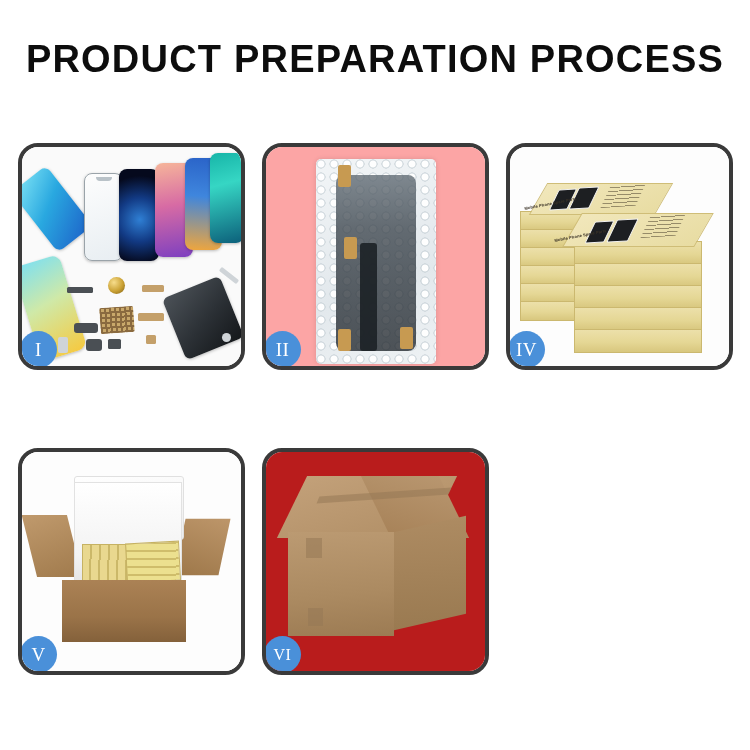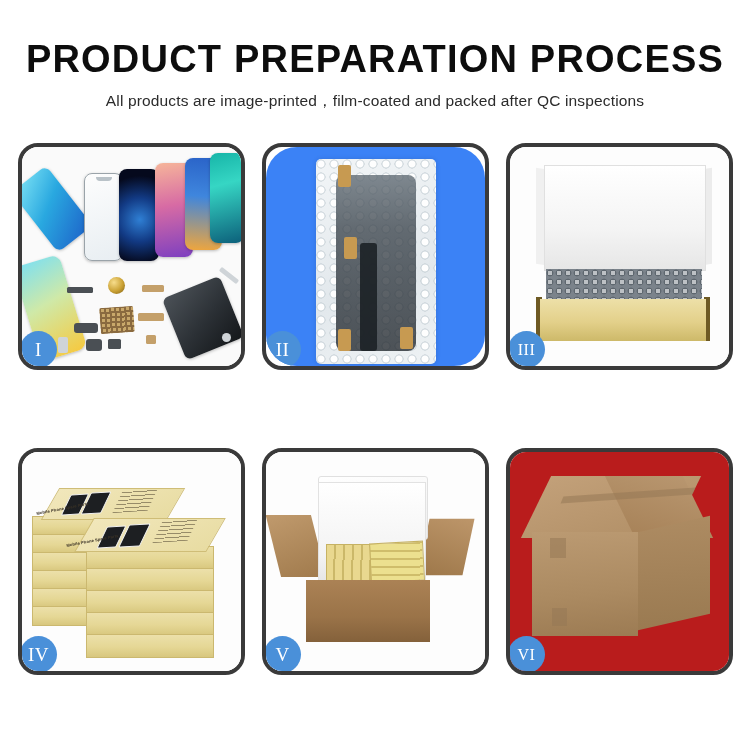--- a/index.html
+++ b/index.html
@@ -160,21 +160,21 @@
   }
   .coin {
     position:absolute;left:86px;top:130px;width:17px;height:17px;border-radius:50%;
     background: radial-gradient(circle at 35% 32%, #f7dd8c 0%, #caa134 55%, #7a5c12 100%);
   }
   .bit { position:absolute; background:#4a4f54; border-radius:1.5px; }
   .bit.tan { background:#c4a06a; }
   .bit.pale { background:#cfd4d8; }
 
   
-  .p2 { background:#3b82f6;border-radius:31px; }
+  .p2 { background:#fca5a5; }
   .bubble-bag {
     position:absolute; left:50px; top:12px; width:120px; height:205px;
     background:
       radial-gradient(circle at 5px 5px, rgba(255,255,255,.95) 0 3.4px, rgba(196,206,212,.55) 3.6px 4.6px, transparent 4.8px) 0 0/13px 13px,
       linear-gradient(160deg,#f2f5f7 0%,#e2e8ec 60%,#eef2f4 100%);
     border-radius: 5px;
     box-shadow: 0 0 5px rgba(0,0,0,.12);
   }
   .screen-under {
     position:absolute; left:20px; top:16px; width:80px; height:176px;
@@ -311,21 +311,20 @@
   }
   .tape {
     position:absolute;background:rgba(150,120,85,.55);
   }
 </style>
 </head>
 <body>
 
 <div class="header">
   <h1 class="page-title">PRODUCT PREPARATION PROCESS</h1>
-  <p class="page-subtitle">All products are image-printed，film-coated and packed after QC inspections</p>
 </div>
 
 <div class="process-grid">
 
   <div class="panel">
     <div class="panel-inner p1">
       <div class="ph ph-a"></div>
       <div class="ph ph-b"></div>
       <div class="ph ph-c"></div>
       <div class="ph ph-d"></div>
@@ -356,32 +355,20 @@
         <div class="flex-cable"></div>
         <div class="cable-gold" style="left:22px;top:6px;"></div>
         <div class="cable-gold" style="left:28px;top:78px;"></div>
         <div class="cable-gold" style="left:22px;top:170px;"></div>
         <div class="cable-gold" style="left:84px;top:168px;"></div>
       </div>
       <span class="badge">II</span>
     </div>
   </div>
 
-  <div class="panel">
-    <div class="panel-inner p3">
-      <div class="lid-flapL"></div>
-      <div class="lid-flapR"></div>
-      <div class="lid-foam"></div>
-      <div class="bubble-inner"></div>
-      <div class="kraft-edgeL"></div>
-      <div class="kraft-edgeR"></div>
-      <div class="kraft-front"></div>
-      <span class="badge wide">III</span>
-    </div>
-  </div>
 
   <div class="panel">
     <div class="panel-inner p4">
 
       <div class="stack-box" style="left:10px;top:64px;width:92px;height:18px;"></div>
       <div class="stack-box" style="left:10px;top:82px;width:92px;height:18px;"></div>
       <div class="stack-box" style="left:10px;top:100px;width:92px;height:18px;"></div>
       <div class="stack-box" style="left:10px;top:118px;width:92px;height:18px;"></div>
       <div class="stack-box" style="left:10px;top:136px;width:92px;height:18px;"></div>
       <div class="stack-box" style="left:10px;top:154px;width:92px;height:18px;"></div>

